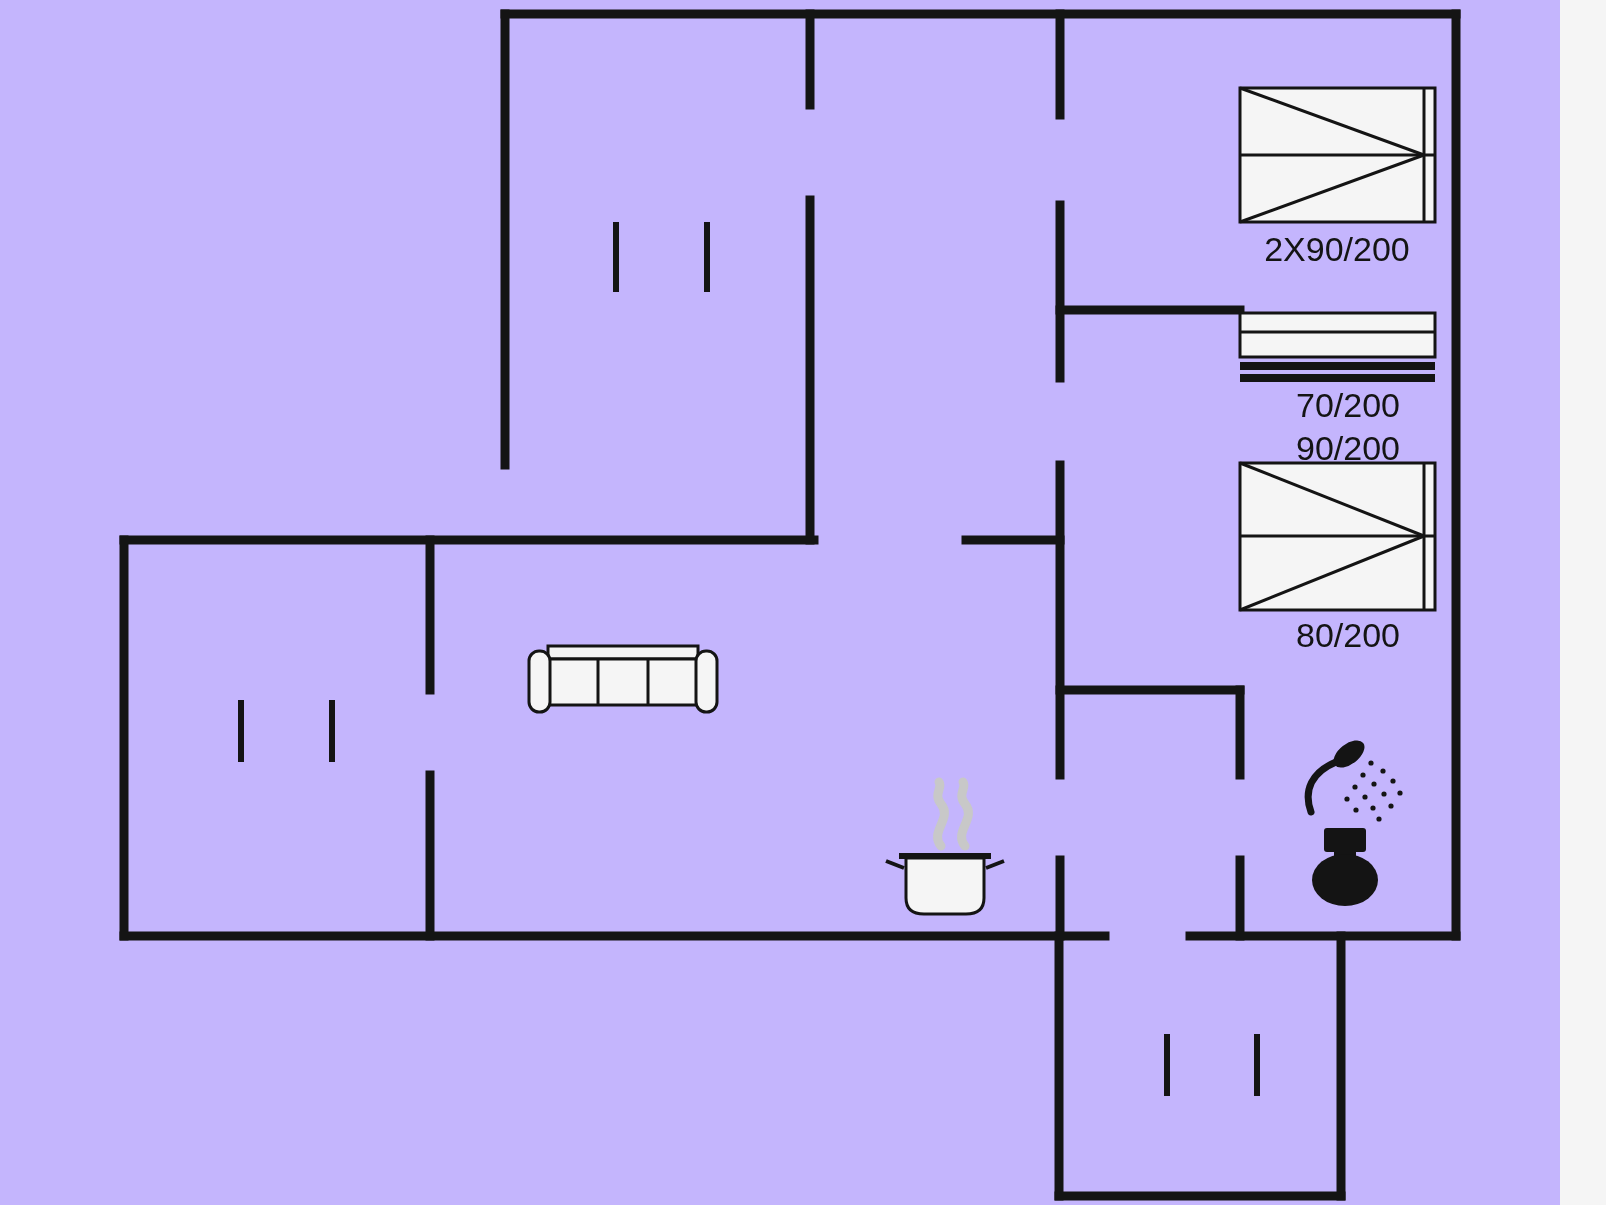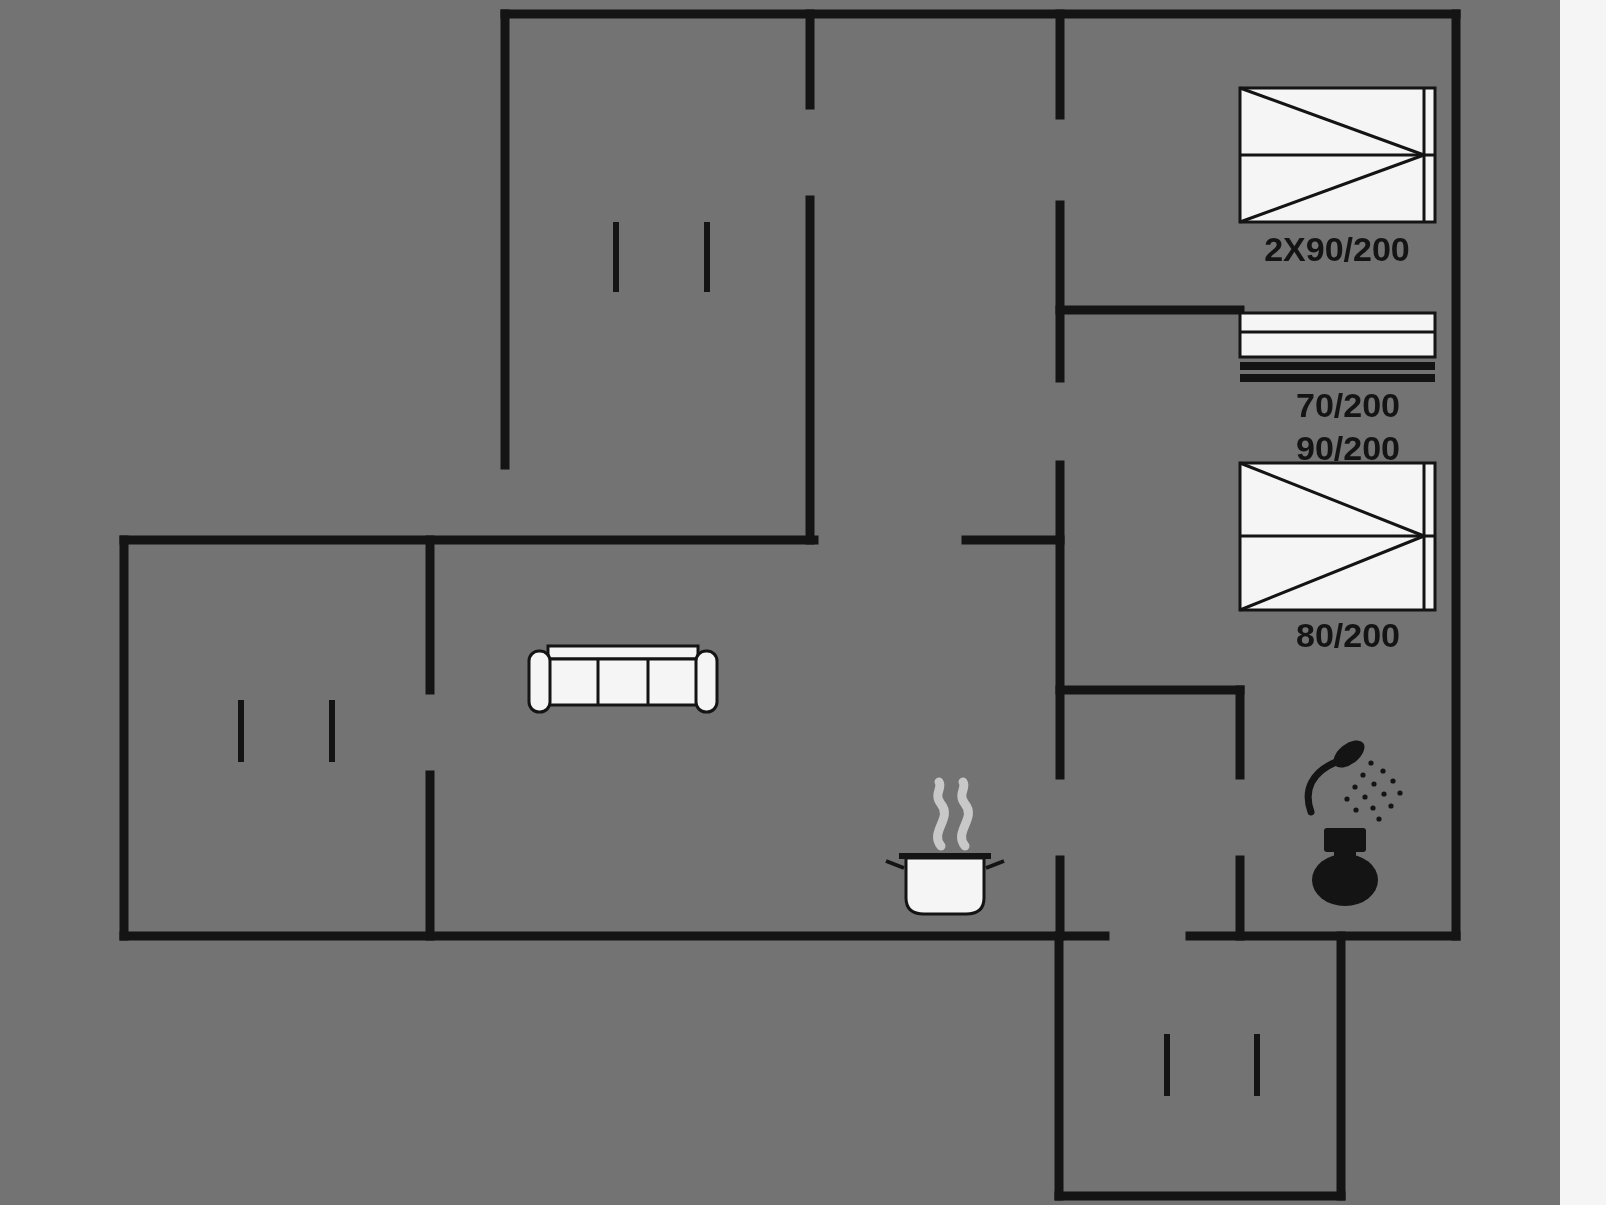--- a/index.html
+++ b/index.html
@@ -1,16 +1,16 @@
 <!DOCTYPE html>
 <html><head>
 <meta charset="utf-8">
 <style>
   html,body{margin:0;padding:0;background:#f5f5f5;}
-  .plan-wrap{width:1560px;height:1205px;background:#737373;position:relative;overflow:hidden;font-weight:bold;}
+  .plan-wrap{width:1560px;height:1205px;background:#c4b5fd;position:relative;overflow:hidden;}
   svg{display:block;}
   text{font-family:"Liberation Sans", sans-serif;fill:#141414;}
   .wall{stroke:#141414;stroke-width:9;stroke-linecap:square;fill:none;}
   .thin{stroke:#141414;stroke-width:3;fill:none;}
   .fillbg{fill:#f5f5f5;}
   .roofwin{stroke:#141414;stroke-width:6;stroke-linecap:butt;}
   .solid{fill:#141414;stroke:none;}
   .steam{stroke:#c8c8c8;stroke-width:9;fill:none;stroke-linecap:round;}
   .bedlabel{font-size:34px;text-anchor:middle;}
 </style>

